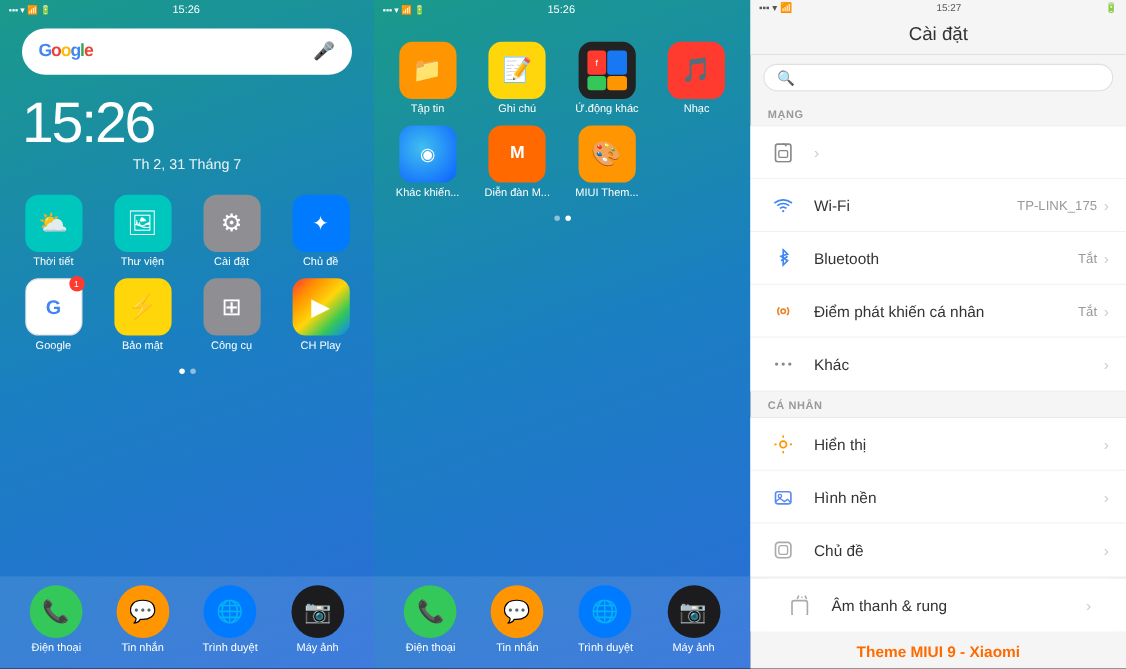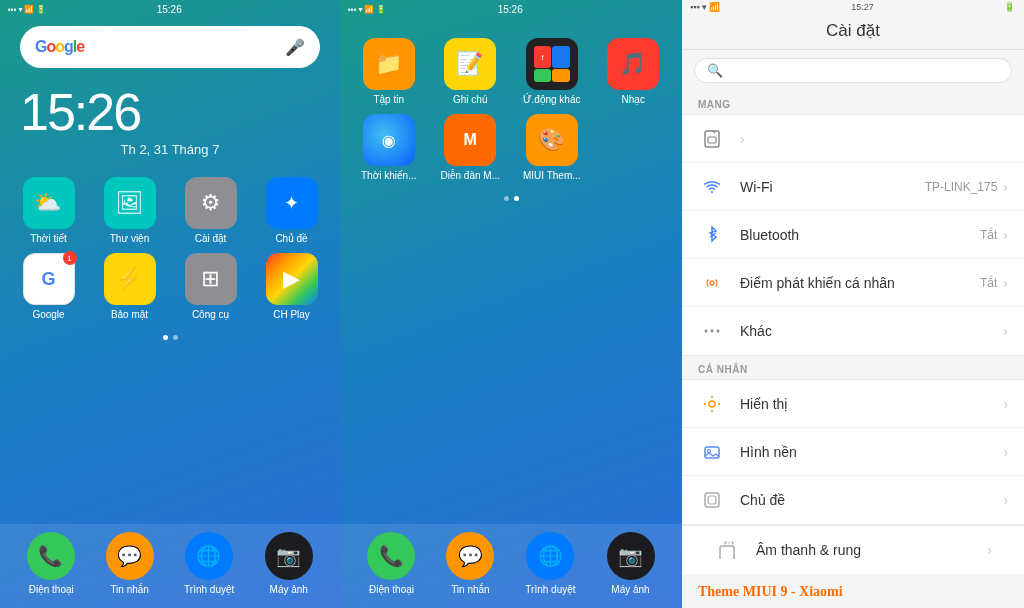--- a/index.html
+++ b/index.html
@@ -192,22 +192,21 @@
       justify-content: center;
       margin-right: 14px;
       font-size: 16px;
     }
     .settings-item-text { flex: 1; font-size: 14px; color: #333; }
     .settings-item-value { font-size: 12px; color: #999; margin-right: 6px; }
     .chevron { color: #ccc; font-size: 14px; }
 
     .settings-footer {
       padding: 8px 16px;
-      text-align: left;
-      font-family: Liberation Serif, serif;
+      text-align: center;
     }
     .theme-text {
       font-size: 14px;
       font-weight: bold;
       color: #ff6b00;
     }
 
     
     .bg-orange { background: #ff9500; }
     .bg-yellow { background: #ffd60a; }
@@ -386,21 +385,21 @@
       </div>
       <span class="app-label">Ứ.động khác</span>
     </div>
 
     <div class="app-item">
       <div class="app-icon bg-red">🎵</div>
       <span class="app-label">Nhạc</span>
     </div>
     <div class="app-item">
       <div class="app-icon bg-blue" style="font-size:16px;background:radial-gradient(circle at 40% 40%,#40c0f0,#0a5fff);">◉</div>
-      <span class="app-label">Thời khiến...</span>
+      <span class="app-label">Khác khiến...</span>
     </div>
     <div class="app-item">
       <div class="app-icon bg-miui" style="font-size:16px;font-weight:bold;">M</div>
       <span class="app-label">Diễn đàn M...</span>
     </div>
     <div class="app-item">
       <div class="app-icon bg-orange">🎨</div>
       <span class="app-label">MIUI Them...</span>
     </div>
   </div>

